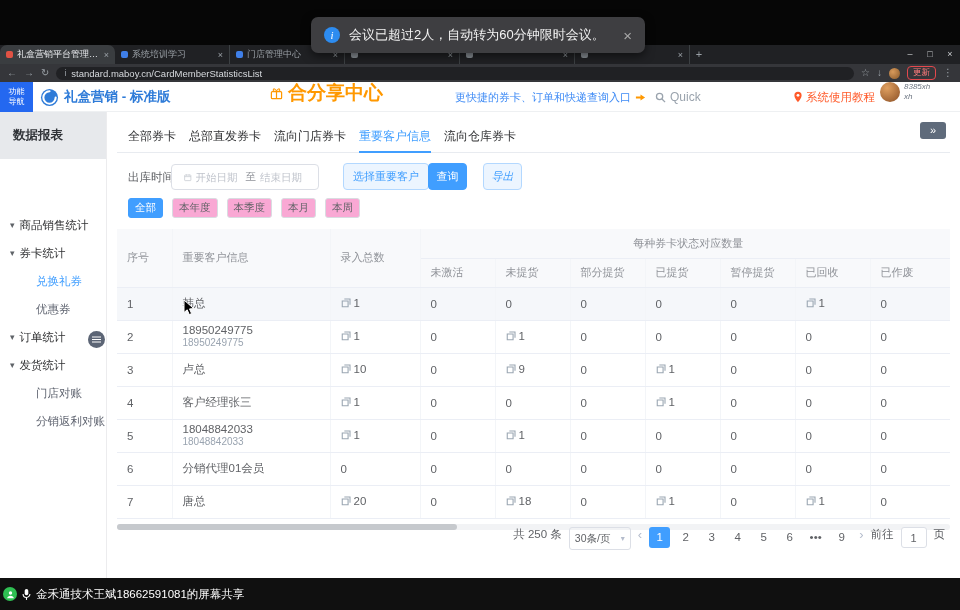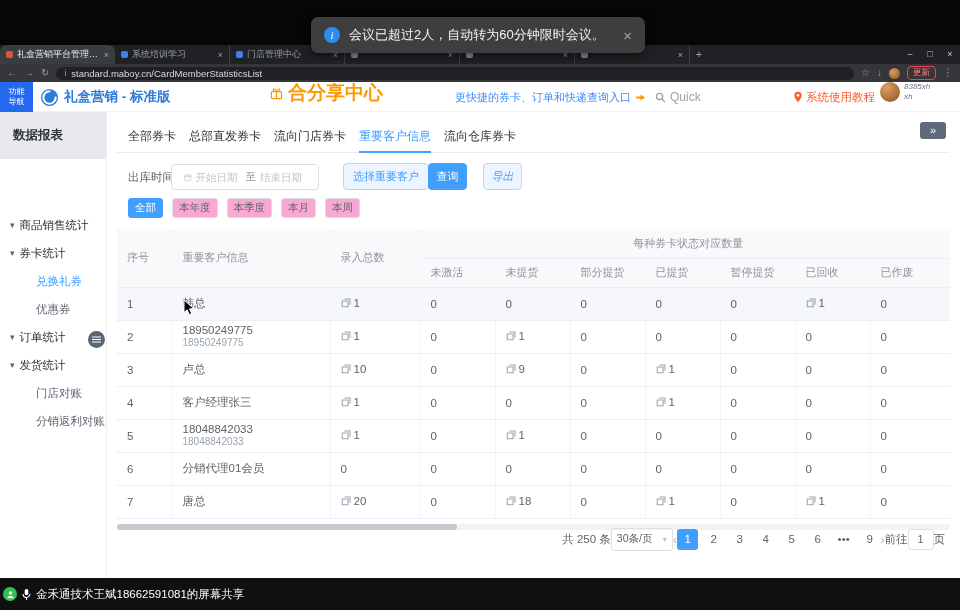--- a/index.html
+++ b/index.html
@@ -103,21 +103,21 @@
   thead th.group { text-align:center; }
   tbody td { color:#606266; font-size:11.5px; height:33px; }
   tr.hover td { background:#f5f7fa; }
   .cell-sub { color:#9aa4b0; font-size:10px; line-height:12px; }
   .cell-main { line-height:13px; }
   .cnt { display:inline-flex; align-items:center; gap:3px; }
 
   .hscroll { position:absolute; top:412px; left:10px; width:833px; height:6px; background:#f2f3f5; border-radius:3px; }
   .hscroll .thumb { width:340px; height:6px; background:#c6c9cd; border-radius:3px; }
 
-  .pager { position:absolute; top:415px; right:15px; height:24px; display:flex; align-items:center; 
+  .pager { position:absolute; top:415px; right:15px; height:24px; display:flex; align-items:flex-start; gap:7px;
            font-size:11.5px; color:#606266; }
   .psize { width:62px; height:23px; border:1px solid #dcdfe6; border-radius:3px; display:flex; align-items:center;
            justify-content:space-between; padding:0 5px; font-size:10.5px; color:#606266; }
   .psize .caret { color:#b4bccc; font-size:8px; }
   .pg-chevron { color:#b4bccc; font-size:13px; }
   .pg { min-width:21px; height:21px; line-height:21px; text-align:center; border-radius:3px; font-size:11.5px; }
   .pg.active { background:#409eff; color:#fff; }
   .goto-input { width:26px; height:21px; border:1px solid #dcdfe6; border-radius:3px; text-align:center;
                 font-size:11px; color:#606266; outline:none; }
 

